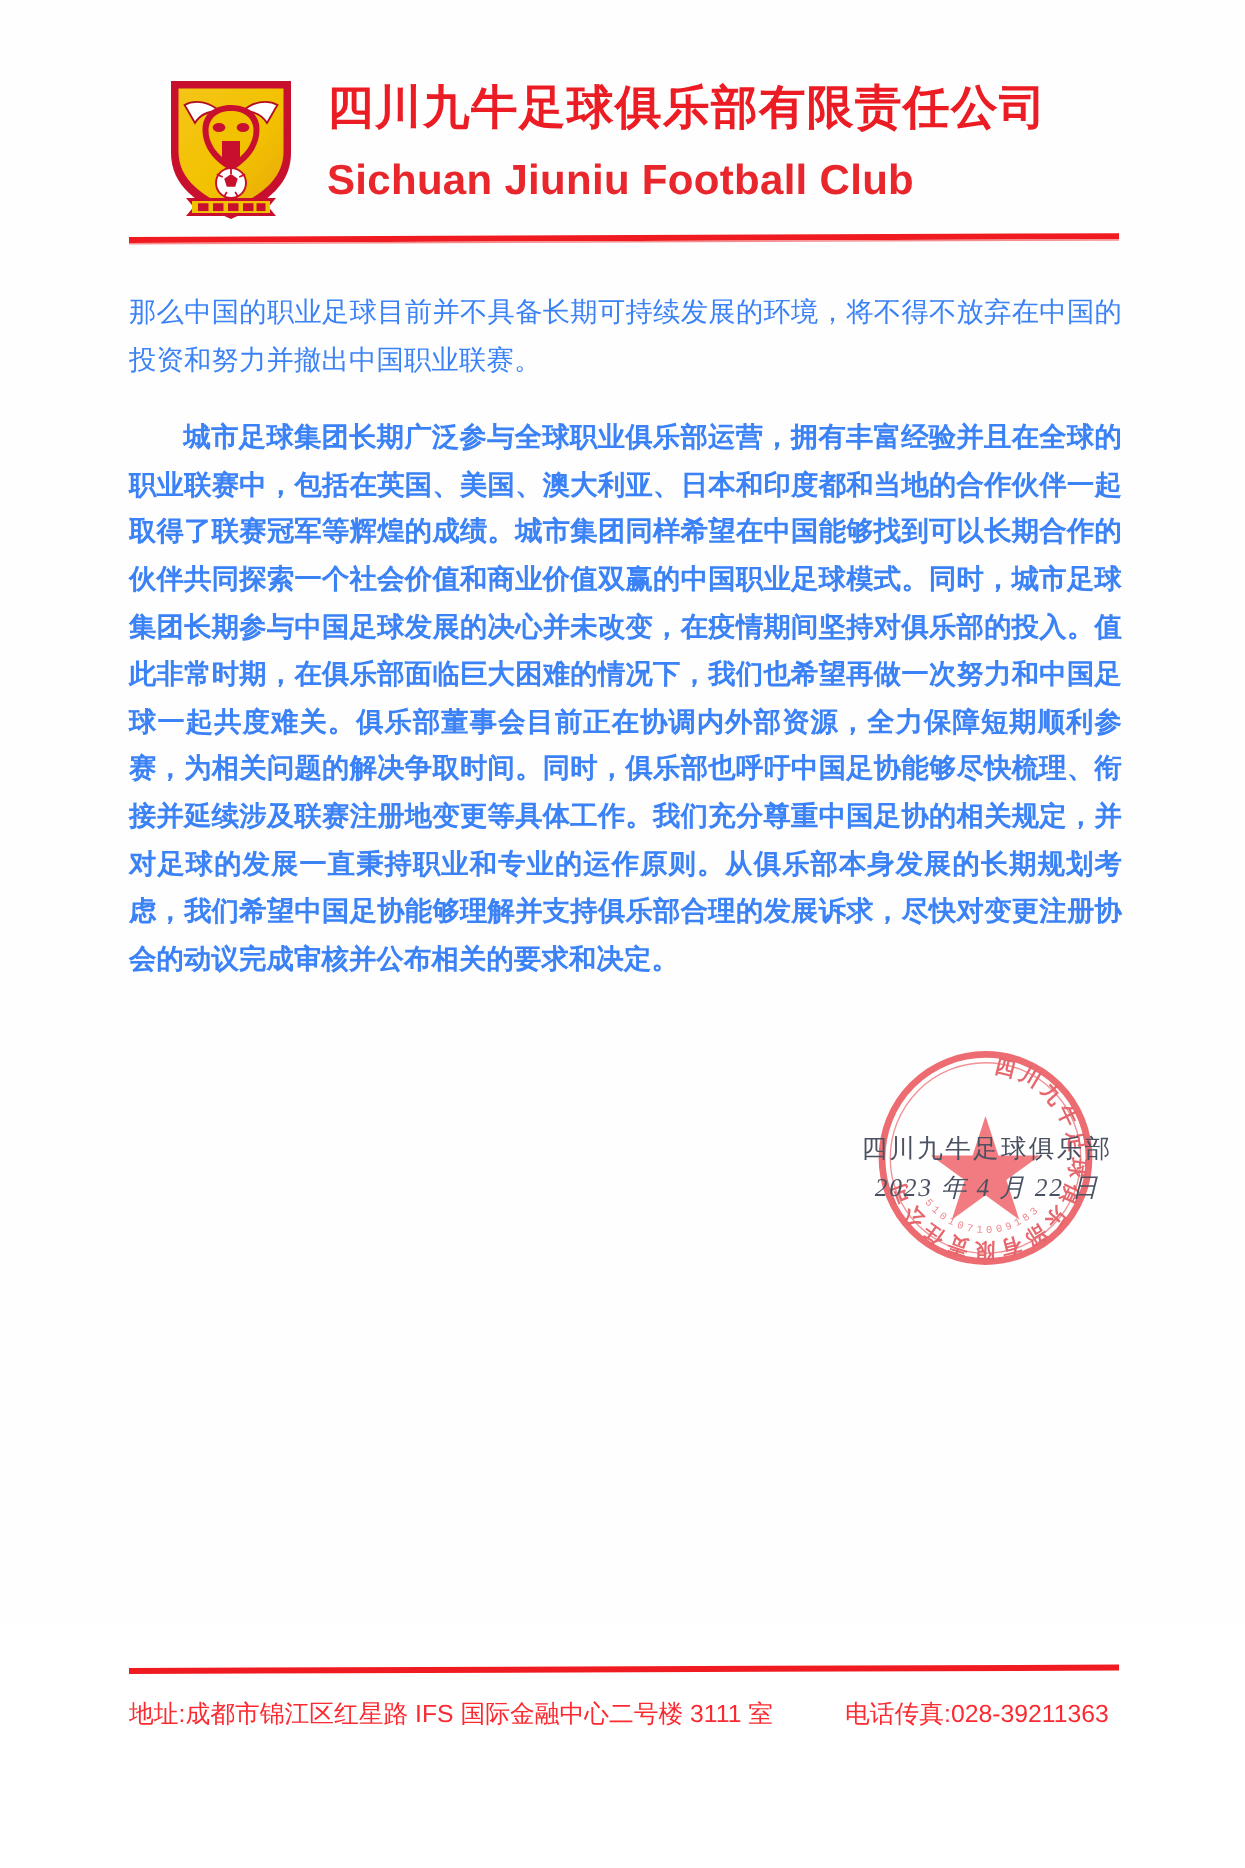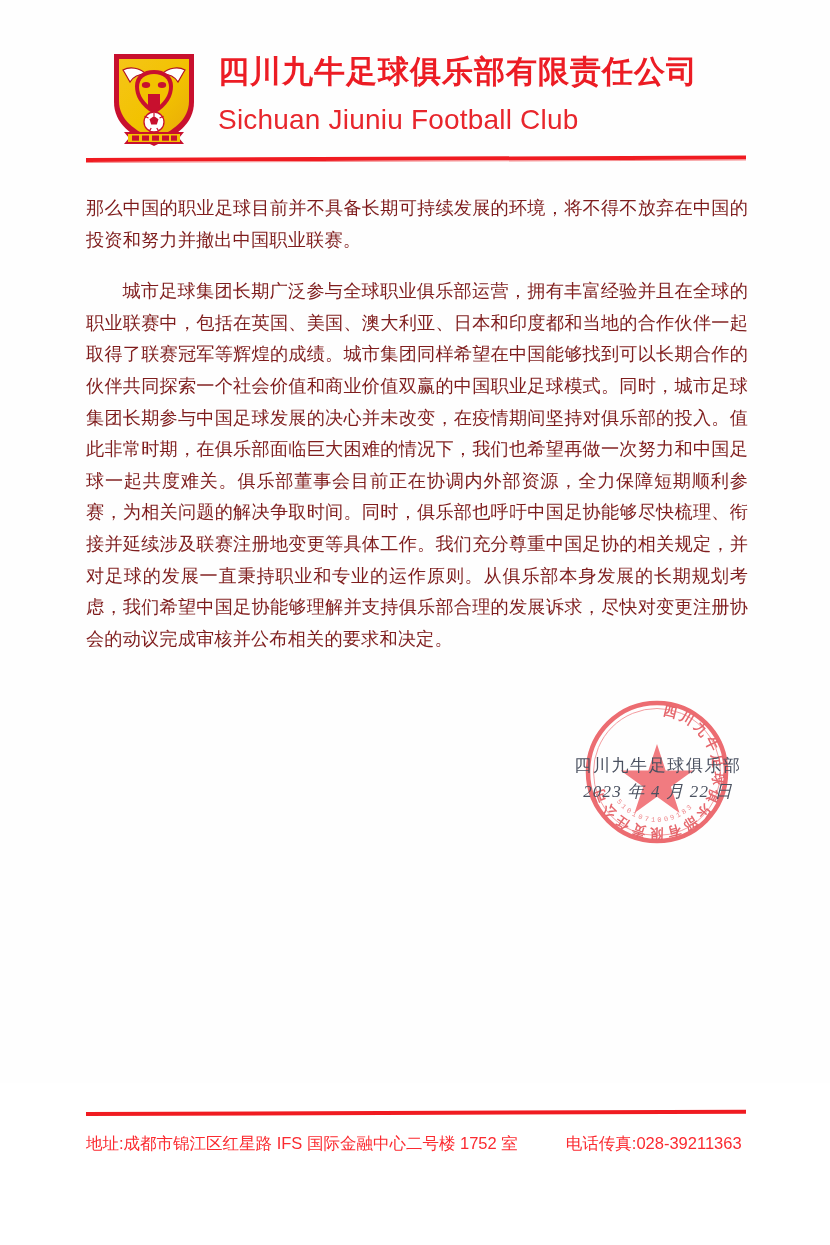--- a/index.html
+++ b/index.html
@@ -56,21 +56,21 @@
     font-size: 31px;
     font-weight: bold;
     color: #ec1c24;
     letter-spacing: 1px;
     line-height: 1.25;
     white-space: nowrap;
   }
   .lh-en {
     font-family: "Liberation Sans", "DejaVu Sans", sans-serif;
     font-size: 28px;
-    font-weight: normal;
+    font-weight: bold;
     color: #e8262c;
     letter-spacing: 0.2px;
     line-height: 1.35;
     margin-top: 9px;
     white-space: nowrap;
   }
 
   .rule-top {
     position: absolute;
     left: 86px;
@@ -93,32 +93,32 @@
   }
 
   
   .body-area {
     position: absolute;
     left: 86px;
     top: 193px;
     width: 662px;
   }
   .para {
-    color: #7f1d1d;
+    color: #3b82f6;
     font-size: 18.2px;
     line-height: 31.6px;
     text-align: justify;
     text-justify: inter-ideograph;
     letter-spacing: 0.15px;
     margin: 0 0 16px 0;
     font-family: "Liberation Serif", "DejaVu Serif", serif;
   }
   .para.indent { text-indent: 2em; }
   .para.p1 { margin-bottom: 20px; }
-  .para.p2 { margin-bottom: 20px; }
+  .para.p2 { margin-bottom: 20px; font-weight: bold; }
   .para.p3 { margin-bottom: 20px; }
 
   
   .sign-block {
     position: absolute;
     left: 553px;
     top: 688px;
     width: 210px;
     height: 170px;
   }
@@ -269,18 +269,18 @@
     <div class="sign-lines">
       <div class="sign-name">四川九牛足球俱乐部</div>
       <div class="sign-date">2023 年 4 月 22 日</div>
     </div>
   </div>
 
   <div class="rule-bottom"></div>
 
   <div class="footer">
     <div class="footer-row">
-      <span class="f-addr">地址:成都市锦江区红星路 IFS 国际金融中心二号楼 1752 室</span>
+      <span class="f-addr">地址:成都市锦江区红星路 IFS 国际金融中心二号楼 3111 室</span>
       <span class="f-tel">电话传真:028-39211363</span>
     </div>
   </div>
 
 </div>
 
 </body></html>

